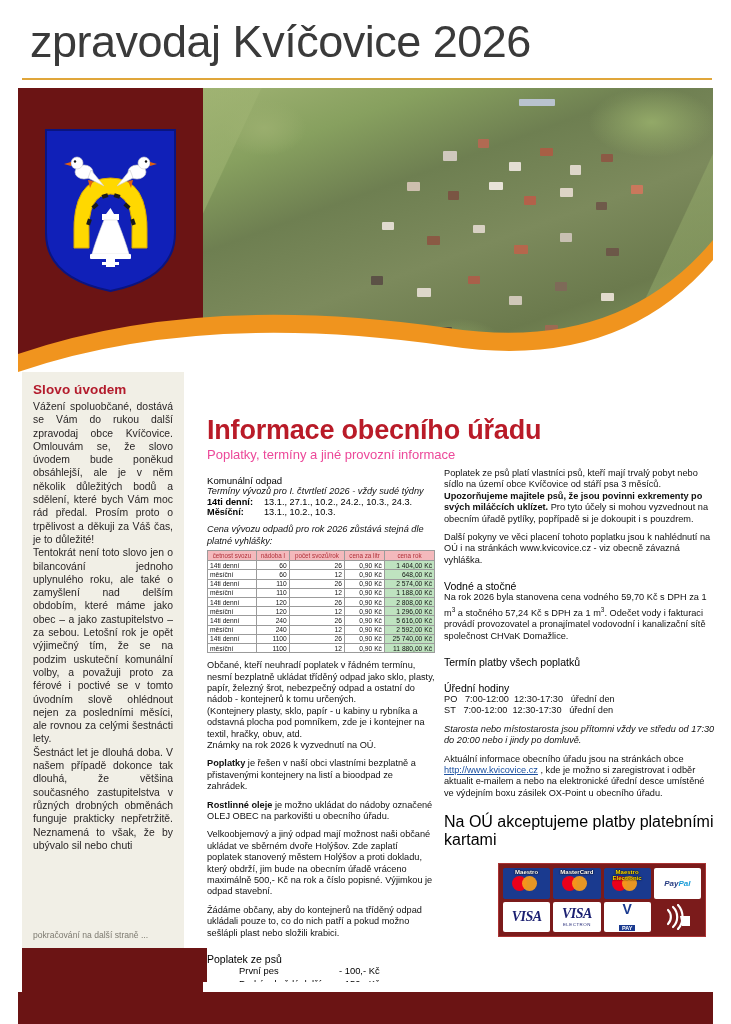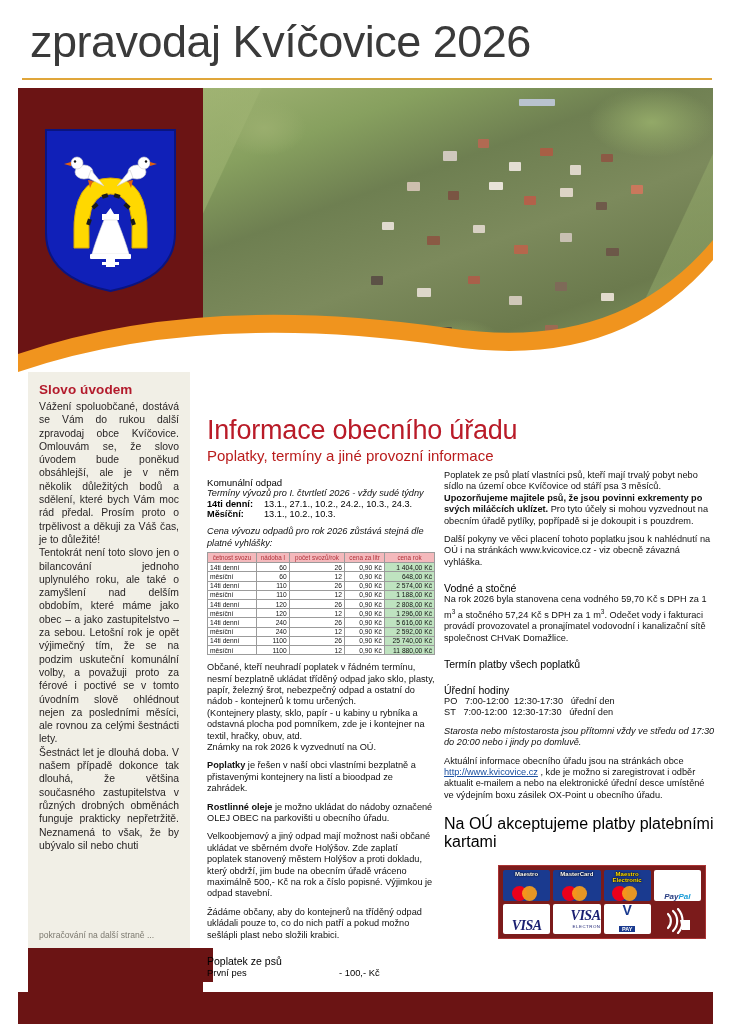--- a/index.html
+++ b/index.html
@@ -52,21 +52,21 @@
     background:
       linear-gradient(115deg, rgba(160,180,115,.55) 0 9%, rgba(0,0,0,0) 9.2% 100%),
       linear-gradient(115deg, rgba(0,0,0,0) 0 84%, rgba(150,172,108,.5) 84.2% 100%);
   }
   .swoosh {
     position: absolute; left: 0; top: 150px; width: 695px; height: 140px;
     pointer-events: none;
   }
   
   .sidebar {
-    position: absolute; left: 28px; top: 372px;
+    position: absolute; left: 22px; top: 372px;
     width: 162px; height: 620px;
     background: #f1efe6;
     padding: 10px 11px 0 11px;
   }
   .sidebar h2 {
     font-size: 13.5px; font-weight: 700; color: #b31b2c;
     margin-bottom: 3px; letter-spacing: .1px;
   }
   .sidebar p {
     font-size: 10.4px; line-height: 13.3px; color: #231f20;
@@ -78,43 +78,43 @@
   }
   .sidebar-footer {
     position: absolute; left: 0; bottom: 0; width: 185px; height: 44px;
     background: #6b1414;
   }
   
   .main {
     position: absolute; left: 207px; top: 372px; width: 510px;
   }
   .main h1 {
-    font-size: 27px; font-weight: 400; color: #b91b28;
+    font-size: 27px; font-weight: 700; color: #b91b28;
     line-height: 32px; margin-top: 42px; letter-spacing: -.2px;
   }
   .main h2.sub {
-    font-size: 15px; font-weight: 400; color: #b91c1c;
+    font-size: 13px; font-weight: 400; color: #ec4899;
     margin-top: 1px; margin-bottom: 6px;
   }
   .cols { display: flex; gap: 9px; }
   .col { width: 228px; }
   .col.right { width: 272px; }
   .col h3 {
     font-size: 9.6px; font-weight: 400; color: #000; margin: 7px 0 0 0;
   }
   .col p {
     font-size: 9.2px; line-height: 11.4px; color: #101010; margin: 0;
   }
   .col p.it { font-style: italic; }
   .col .sp { height: 7px; }
   .row2 { display: flex; }
   .row2 .lbl { font-weight: 700; font-size: 9.2px; width: 57px; }
   .row2 .val { font-size: 9.2px; }
   .dogrow { display: flex; font-size: 9.4px; line-height: 12.5px; }
-  .dogrow .dn { width: 132px; }
+  .dogrow .dn { width: 132px; padding-left: 32px; }
   
   table.fees {
     border-collapse: collapse; width: 228px; margin-top: 3px;
     font-size: 6.7px; font-family: "Liberation Sans", sans-serif;
   }
   table.fees th {
     background: #f4b9bc; color: #b0313a; font-weight: 400;
     border: .6px solid #9b9b9b; padding: 1px 2px; text-align: center;
     font-size: 6.3px; white-space: nowrap;
   }
@@ -127,21 +127,21 @@
   
   .cards {
     margin-top: 14px; margin-left: 54px;
     width: 208px; height: 74px; background: #7b1b1b;
     border: 1px solid #a33; padding: 4px;
     display: grid; grid-template-columns: repeat(4, 1fr);
     grid-template-rows: 1fr 1fr; gap: 3px;
   }
   .cardbox {
     background: #fff; border-radius: 2px;
-    display: flex; align-items: flex-end; justify-content: center;
+    display: flex; align-items: center; justify-content: center;
     overflow: hidden; position: relative;
   }
   .mc-circles { position: relative; width: 30px; height: 15px; }
   .mc-circles i {
     position: absolute; top: 0; width: 15px; height: 15px; border-radius: 50%;
   }
   .mc-circles i.a { left: 0; background: #eb001b; }
   .mc-circles i.b { left: 10px; background: #f79e1b; opacity: .92; }
   .brandtag {
     position: absolute; top: 1px; left: 0; width: 100%;

